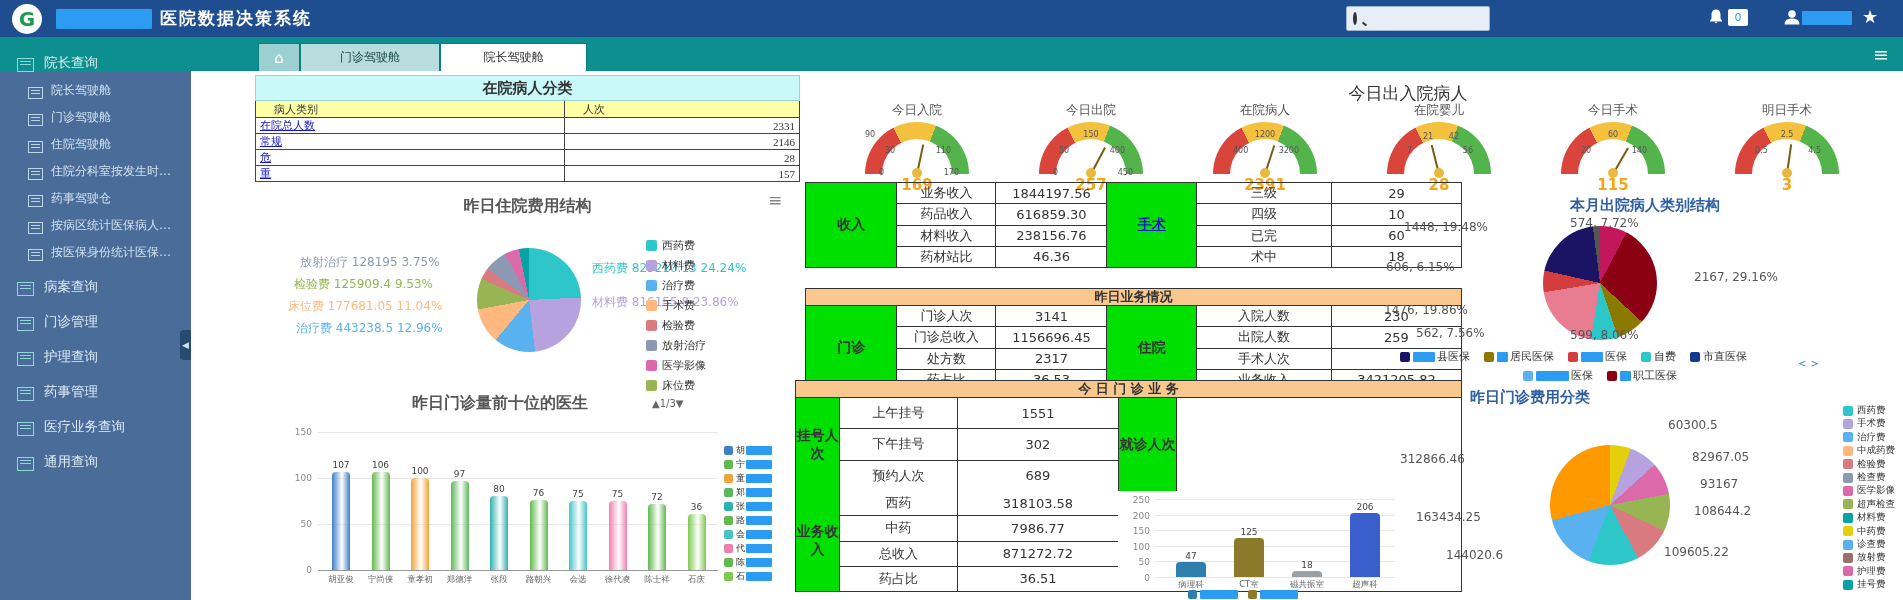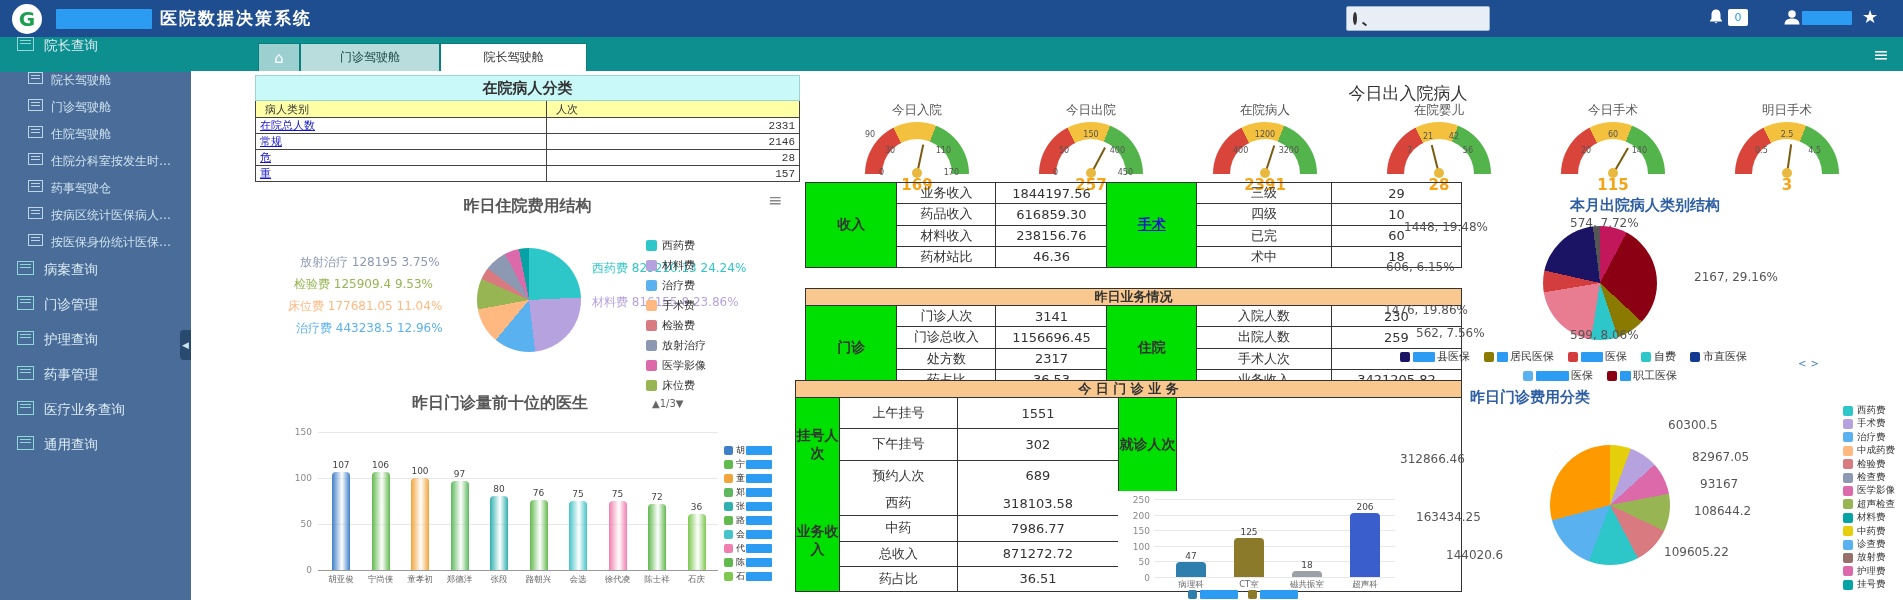--- a/index.html
+++ b/index.html
@@ -28,40 +28,40 @@
   
   #tabbar{left:191px;top:37px;width:1712px;height:34px;background:#0e8f8f}
   .tab{position:absolute;bottom:0;height:27px;display:flex;align-items:center;justify-content:center;
        font-size:12px;border:1px solid #0a7d7d;border-bottom:none;cursor:default}
   #tab-home{left:67px;width:40px;background:#9ccfcf;color:#fff;font-size:15px}
   #tab-1{left:109px;width:138px;background:#b9dcdc;color:#1c4a4a}
   #tab-2{left:249px;width:145px;background:#ffffff;color:#333}
   #tabbar-menu{position:absolute;right:14px;top:6px;color:#fff;font-size:19px}
   
   #sidebar{left:0;top:37px;width:191px;height:563px;background:#4a6c99}
-  .side-item{position:relative;display:flex;align-items:flex-start;color:#dcecf5;cursor:default}
+  .side-item{position:relative;display:flex;align-items:flex-end;color:#dcecf5;cursor:default}
   .side-item.lvl1{height:35px;font-size:13.5px}
   .side-item.lvl2{height:27px;font-size:12px;color:#cfe2ef}
   .side-item.active{background:#0e8f8f}
   .mico{display:inline-block;width:15px;height:12px;border:1px solid #8fd8d8;margin:0 10px 0 17px;
         position:relative;flex:none}
   .mico i{display:block;height:1px;background:#8fd8d8;margin:2px 2px 0 2px}
   .lvl2 .mico{width:13px;height:10px;margin-left:28px;margin-right:8px;border-color:#bcd6e6}
   .lvl2 .mico i{background:#bcd6e6}
   .side-label{white-space:nowrap;overflow:hidden;text-overflow:ellipsis;max-width:128px}
   #collapse-handle{left:180px;top:330px;width:11px;height:30px;background:#274a6e;color:#cfe2ef;
                    border-radius:4px 0 0 4px;font-size:9px;display:flex;align-items:center;justify-content:center}
   
   #patient-table{left:255px;top:75px;width:545px;border-collapse:collapse}
   #patient-table .ttl{background:#c9f9f9;font-weight:bold;font-size:15px;text-align:center;height:24px;
         border:1px solid #9ad4d4}
   #patient-table th{background:#ffffa6;font-weight:normal;text-align:left;font-size:11px;height:16px;
-        border:1px solid #444;padding:0 9px}
+        border:1px solid #444;padding:0 18px}
   #patient-table td{border:1px solid #444;height:15px;font-size:11px;padding:0 4px}
-  #patient-table td.num{text-align:right;font-family:Liberation Mono, monospace}
+  #patient-table td.num{text-align:right;font-family:Liberation Serif, serif}
   #patient-table a{color:#1515cc;text-decoration:underline}
   
   #gauge-title{left:1283px;top:82px;width:250px;text-align:center;font-size:17px;color:#333}
   .gauge{position:absolute;width:150px;height:100px;top:102px}
   .g-label{text-align:center;font-size:12.5px;color:#555;height:18px}
   .g-wrap{position:relative;width:104px;height:52px;margin:2px auto 0 auto}
   .g-arc{width:104px;height:52px;border-radius:104px 104px 0 0;
          background:conic-gradient(from 270deg at 50% 100%, #d9453a 0 17.5%, #f3c13e 17.5% 31%, #54b44c 31% 50%, transparent 50%)}
   .g-hole{position:absolute;left:17px;top:17px;width:70px;height:35px;border-radius:70px 70px 0 0;background:#fff}
   .g-needle{position:absolute;left:51px;bottom:0;width:2px;height:30px;background:#7a5b10;transform-origin:50% 100%}

